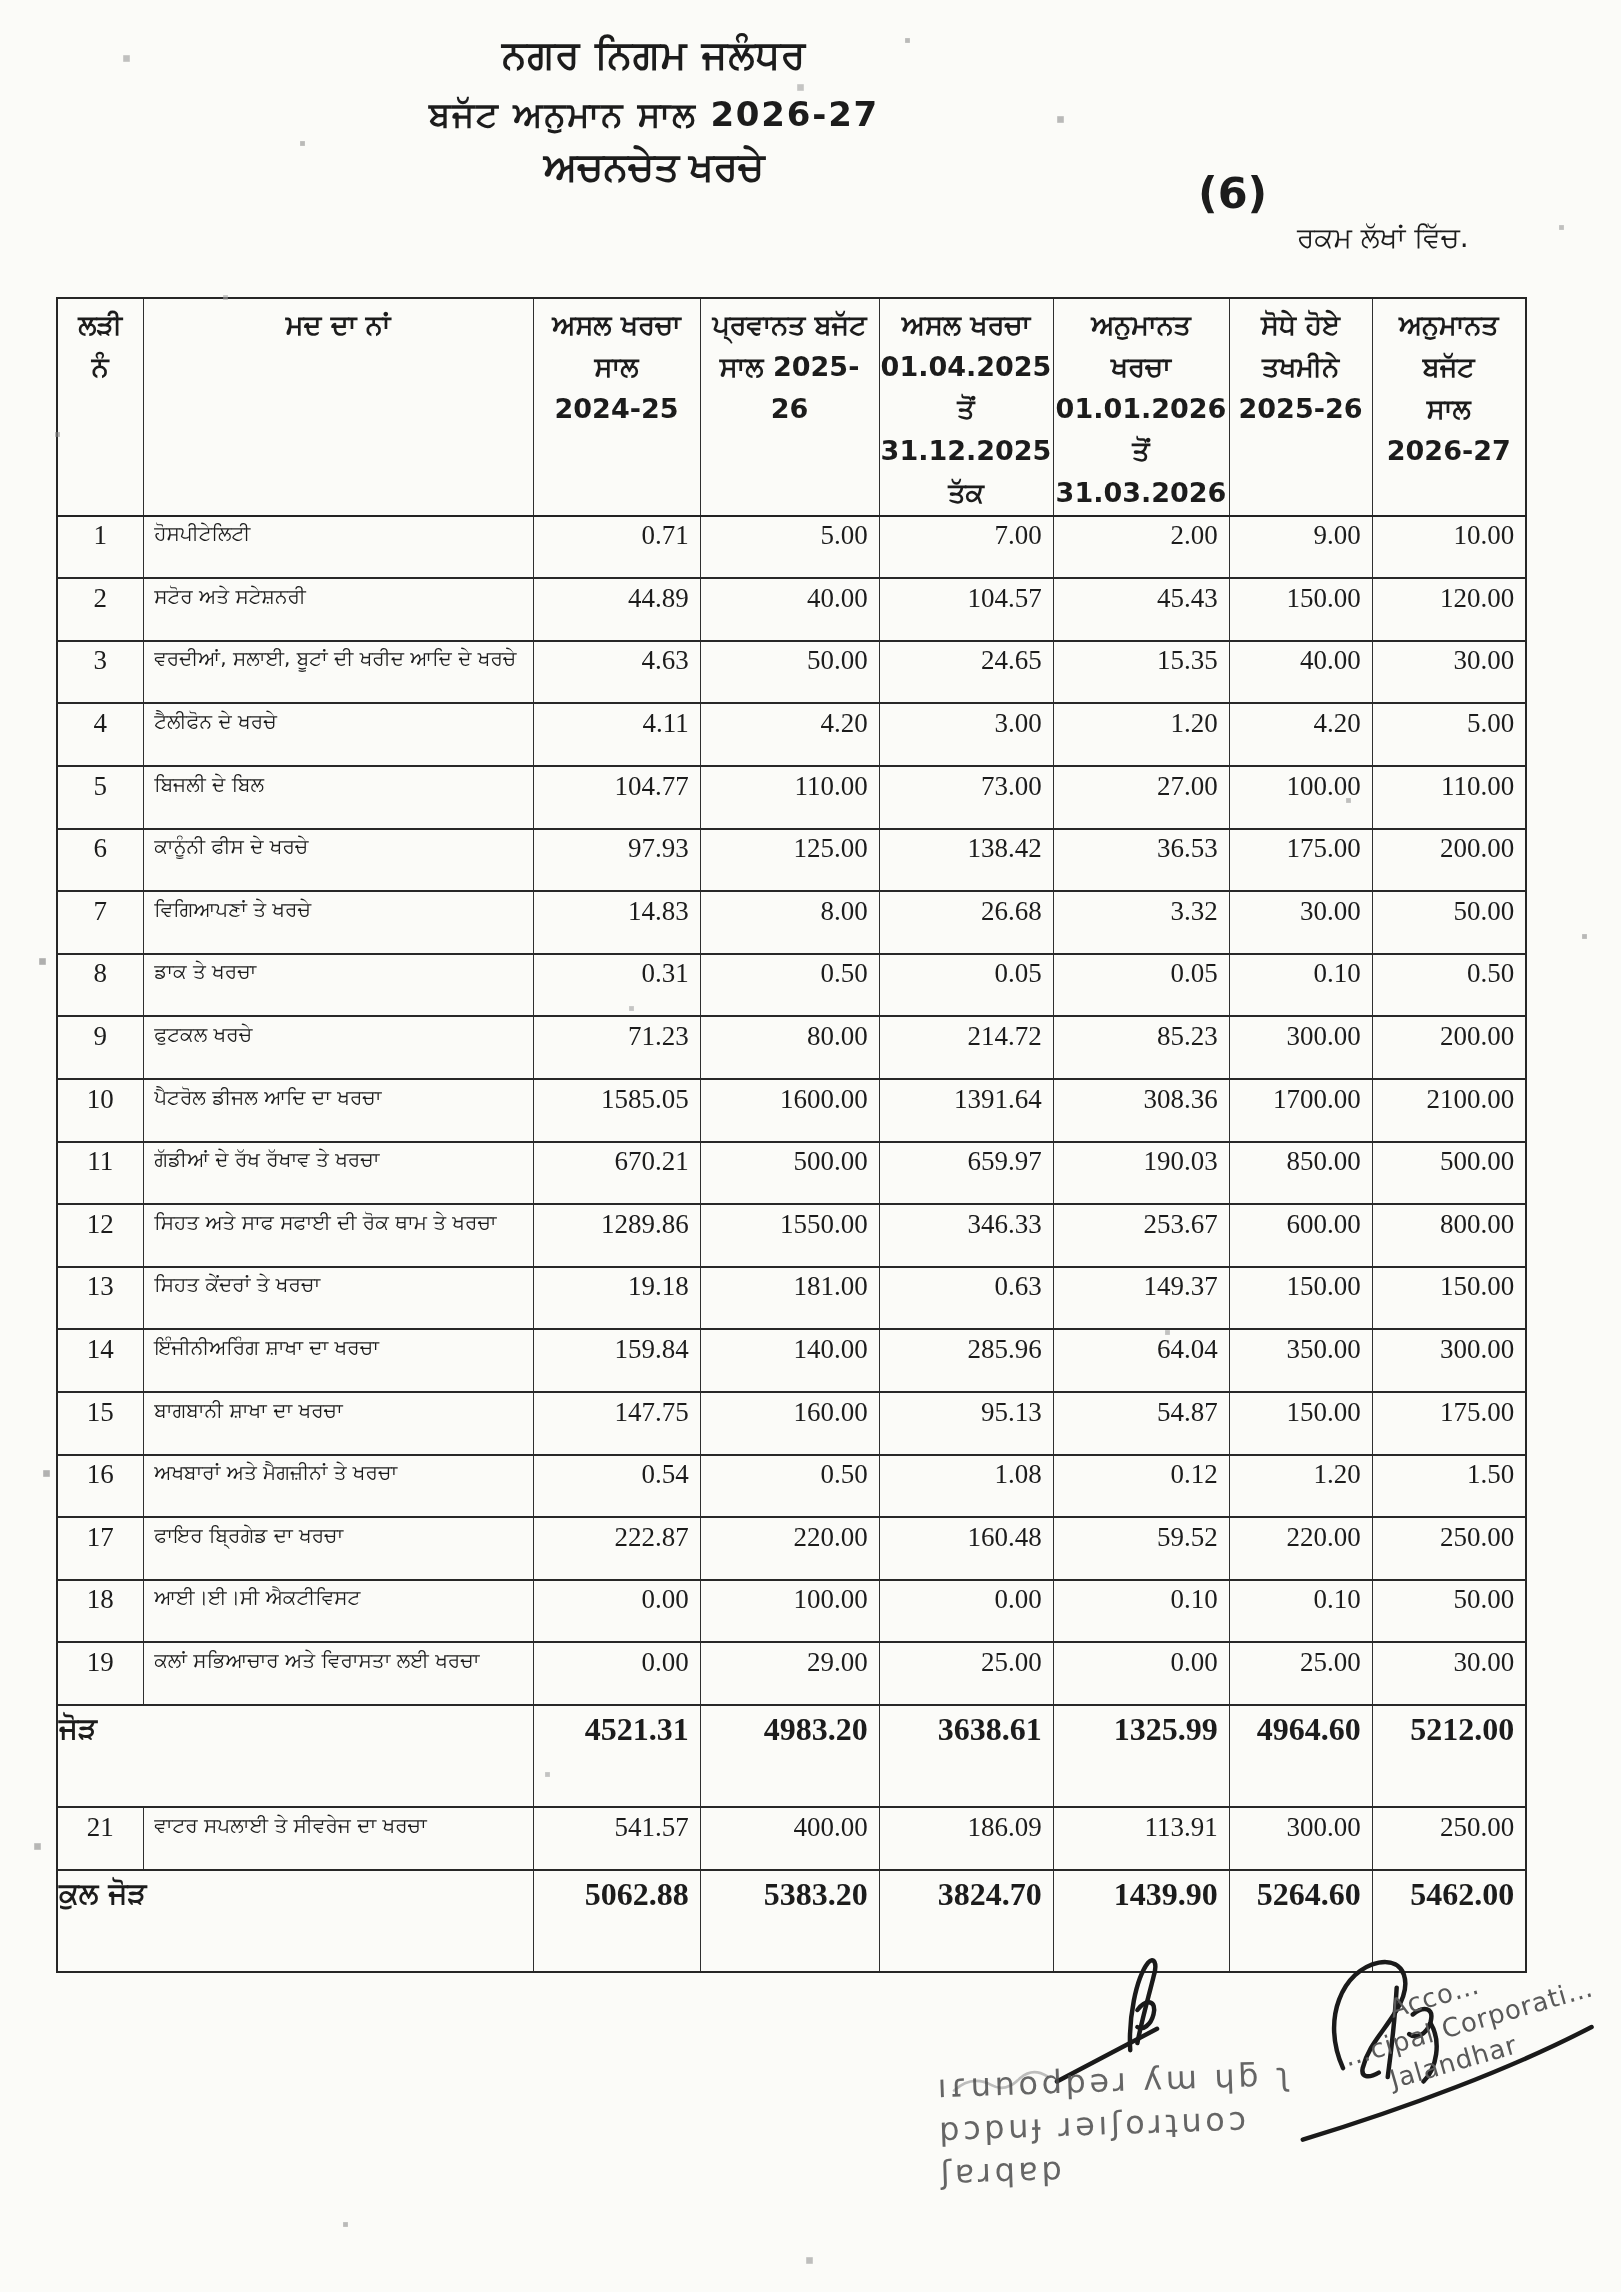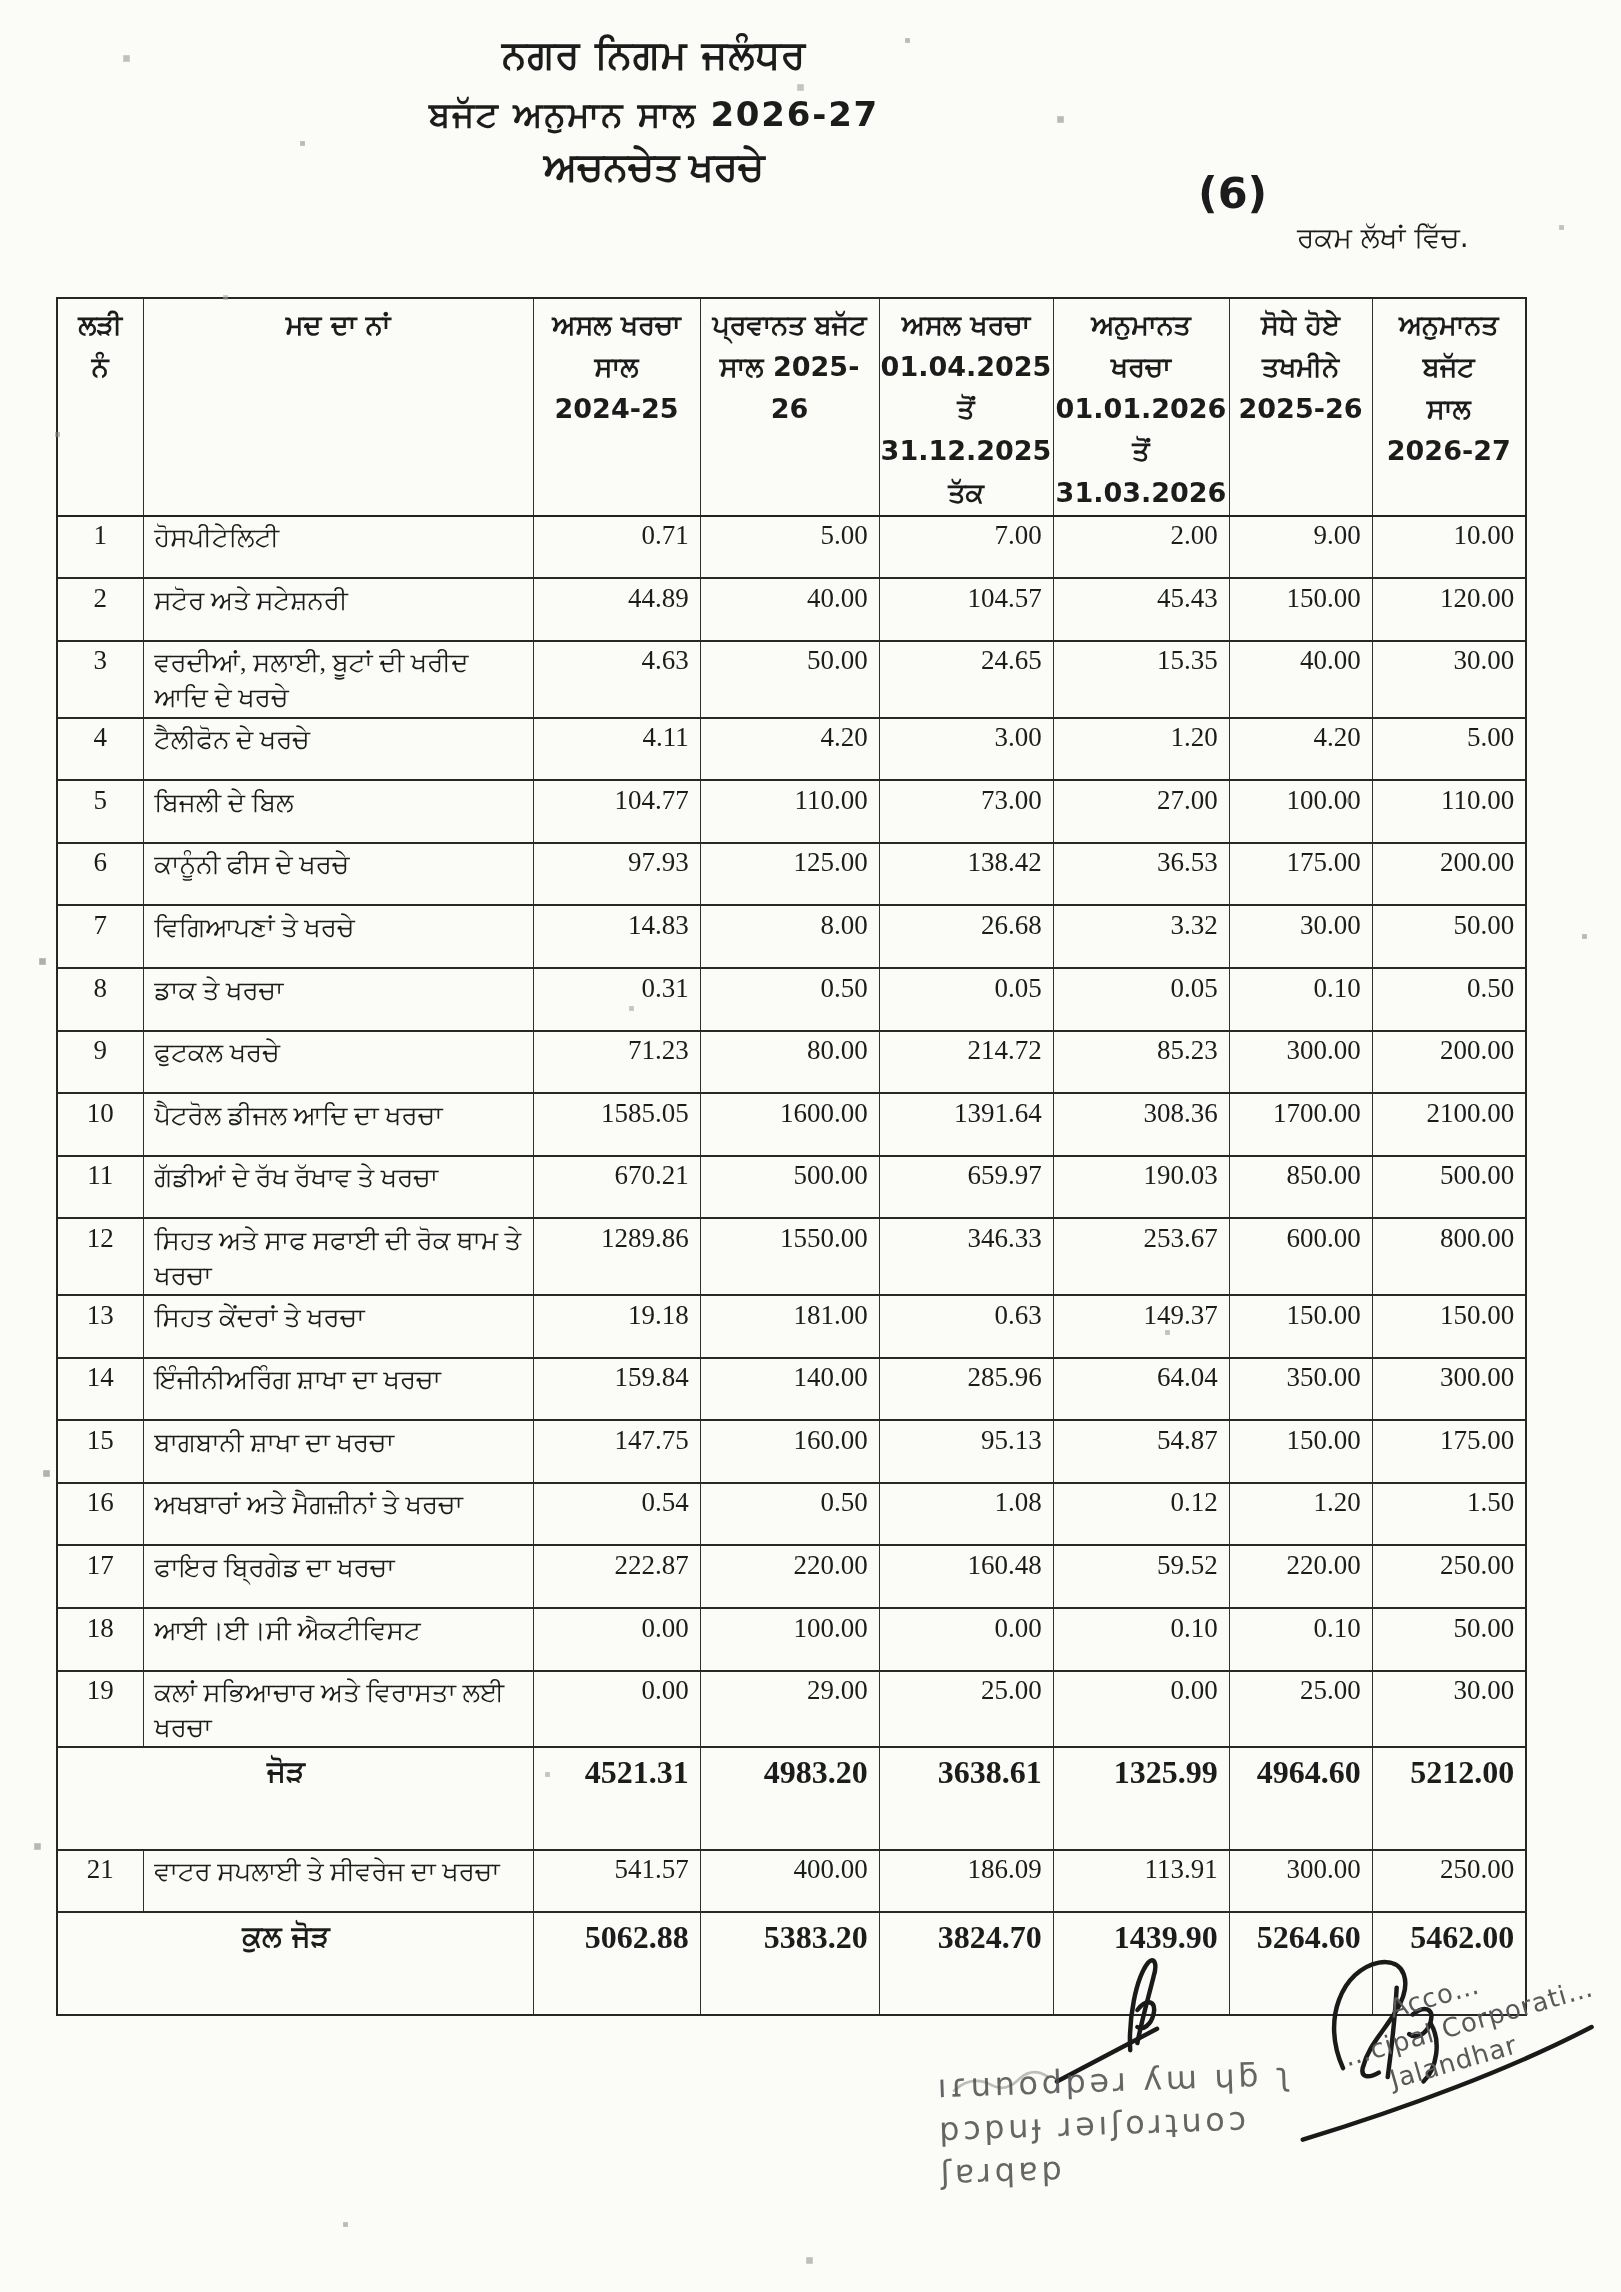--- a/index.html
+++ b/index.html
@@ -24,29 +24,29 @@
   }
   th,td{border:1.8px solid #2f2f2f;vertical-align:top;overflow:hidden;}
   thead th{
     height:188px;font-size:27px;font-weight:700;text-align:center;
     padding-top:5.4px;white-space:pre-line;line-height:1.55;
     border-bottom:2.7px solid #222;
   }
   tbody tr{border-top:2.7px solid #282828;}
   .data-row td{height:56px;padding-top:3.6px;}
   .c-sr{text-align:center;font-size:27px;font-family:"Liberation Serif","DejaVu Serif",serif;}
-  .c-name{font-size:26px;padding-left:10.7px;padding-right:9px;line-height:1.35;font-family:Liberation Serif, serif;}
+  .c-name{font-size:20px;padding-left:10.7px;padding-right:9px;line-height:1.35;}
   .c-num{
     text-align:right;padding-right:10.7px;font-size:27px;
     font-family:"Liberation Serif","DejaVu Serif",serif;
   }
   .total-row td{height:94px;padding-top:5.4px;}
   .total-row .c-num{font-weight:700;font-size:32px;}
   .c-total-label{
-    text-align:center;padding-right:19.7px;font-size:29px;font-weight:700;padding-top:5.4px;
+    text-align:left;padding-right:19.7px;font-size:29px;font-weight:700;padding-top:5.4px;
   }
   
   .sig-svg{position:absolute;left:922px;top:1934px;}
   .stamp-left{
     position:absolute;left:939px;top:2058px;width:412px;
     transform:rotate(-2deg);color:#4c4c4c;opacity:.85;
     font-size:32px;letter-spacing:3.6px;line-height:1.35;
   }
   .stamp-right{
     position:absolute;left:1339px;top:1967px;width:296px;

